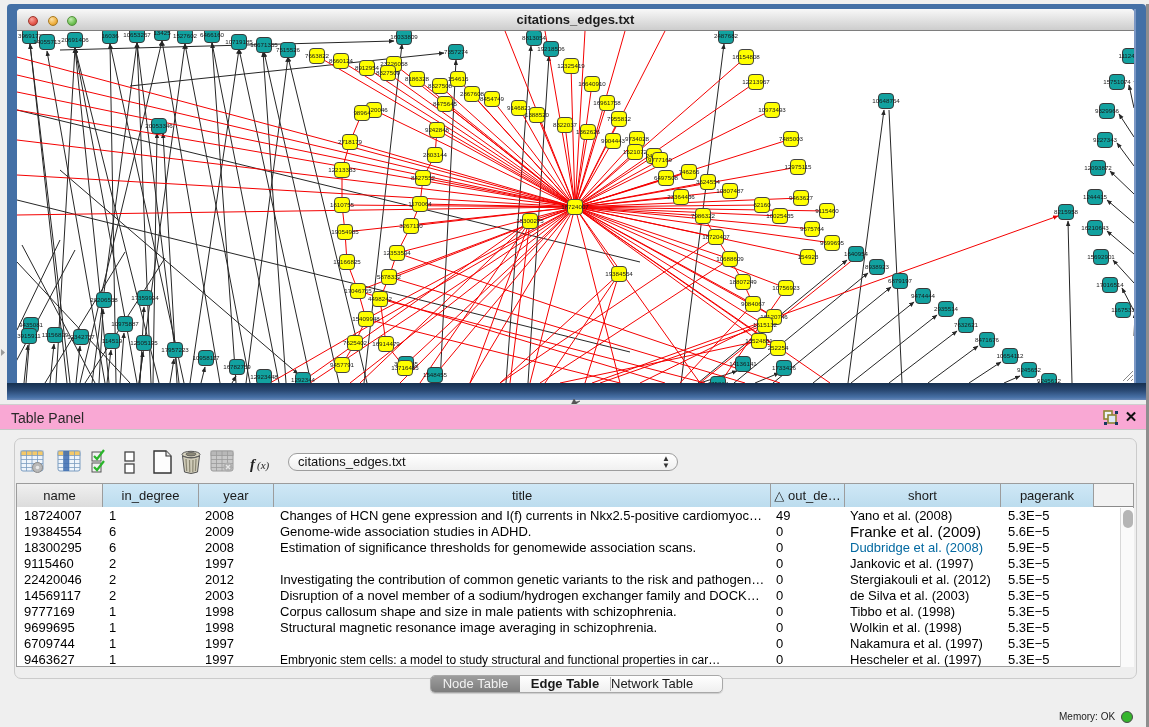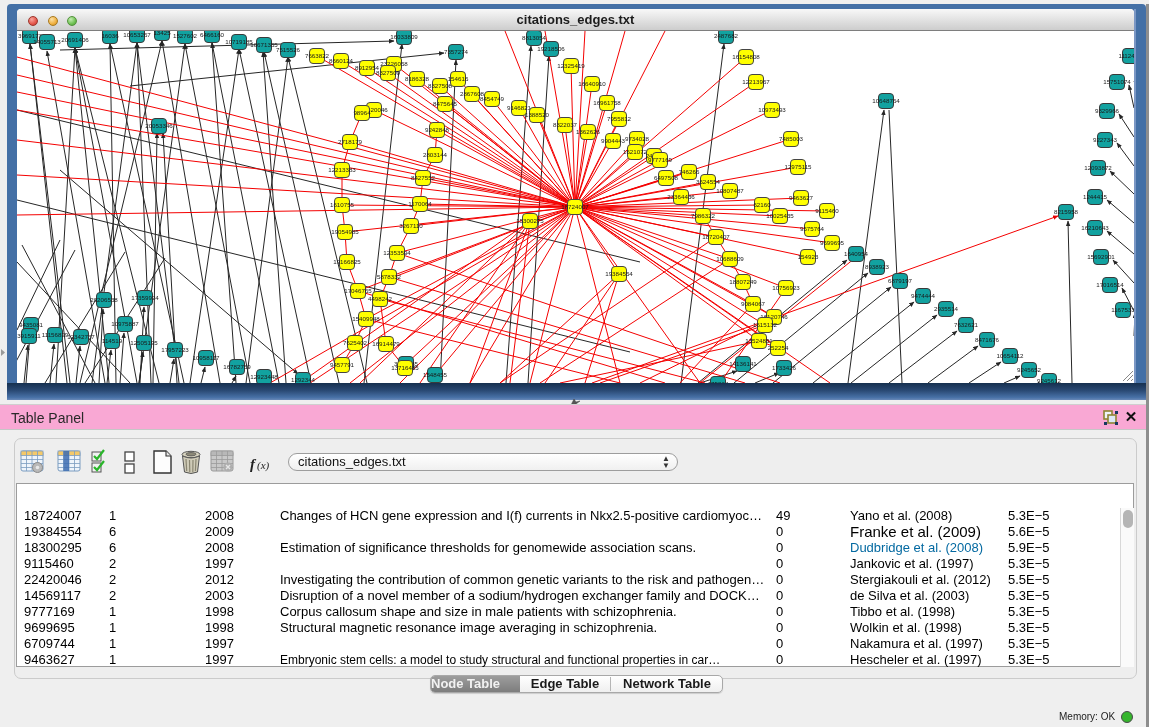--- a/index.html
+++ b/index.html
@@ -601,34 +601,44 @@
       <text x="250" y="22" font-size="15" font-style="italic" font-weight="bold" fill="#222" font-family="Liberation Serif,serif">f</text>
       <text x="257" y="22" font-size="11" font-style="italic" fill="#222" font-family="Liberation Serif,serif">(x)</text>
     </svg>
   </div>
 <div class="abs" style="left:288px;top:453px;width:390px;height:18px;border:1px solid #9d9d9d;border-radius:9px;background:linear-gradient(#ffffff,#f0f0f0)">
   <div class="abs" style="left:9px;top:0;height:16px;line-height:16px;font-size:13px;color:#111">citations_edges.txt</div>
   <div class="abs" style="right:6px;top:1px;width:10px;height:14px;font-size:8px;color:#333;line-height:7px;text-align:center">▲<br>▼</div>
 </div>
 
 <div class="abs" style="left:16px;top:483px;width:1118px;height:184px;background:#fff;border:1px solid #9c9c9c">
+  <div class="abs" style="left:0;top:0;width:1116px;height:23px;border-bottom:1px solid #8a8a8a;background:#f2f2f2">
+      <div style="position:absolute;left:0px;top:0;width:86px;height:23px;background:linear-gradient(#f0f0f0,#dcdcdc);border-right:1px solid #9c9c9c;text-align:center;line-height:23px;font-size:13px;color:#1a1a1a;overflow:hidden;white-space:nowrap">name</div>
+      <div style="position:absolute;left:86px;top:0;width:96px;height:23px;background:linear-gradient(#cfe8f6,#bcdcee);border-right:1px solid #9c9c9c;text-align:center;line-height:23px;font-size:13px;color:#1a1a1a;overflow:hidden;white-space:nowrap">in_degree</div>
+      <div style="position:absolute;left:182px;top:0;width:75px;height:23px;background:linear-gradient(#cfe8f6,#bcdcee);border-right:1px solid #9c9c9c;text-align:center;line-height:23px;font-size:13px;color:#1a1a1a;overflow:hidden;white-space:nowrap">year</div>
+      <div style="position:absolute;left:257px;top:0;width:497px;height:23px;background:linear-gradient(#cfe8f6,#bcdcee);border-right:1px solid #9c9c9c;text-align:center;line-height:23px;font-size:13px;color:#1a1a1a;overflow:hidden;white-space:nowrap">title</div>
+      <div style="position:absolute;left:754px;top:0;width:74px;height:23px;background:linear-gradient(#cfe8f6,#bcdcee);border-right:1px solid #9c9c9c;text-align:center;line-height:23px;font-size:13px;color:#1a1a1a;overflow:hidden;white-space:nowrap">△ out_de…</div>
+      <div style="position:absolute;left:828px;top:0;width:156px;height:23px;background:linear-gradient(#cfe8f6,#bcdcee);border-right:1px solid #9c9c9c;text-align:center;line-height:23px;font-size:13px;color:#1a1a1a;overflow:hidden;white-space:nowrap">short</div>
+      <div style="position:absolute;left:984px;top:0;width:93px;height:23px;background:linear-gradient(#cfe8f6,#bcdcee);border-right:1px solid #9c9c9c;text-align:center;line-height:23px;font-size:13px;color:#1a1a1a;overflow:hidden;white-space:nowrap">pagerank</div>
+    </div>
   <div class="abs" style="left:0;top:24px;width:1103px;height:159px;overflow:hidden">
       <div style="position:absolute;left:0;top:0px;width:1103px;height:16px">
         <div style="position:absolute;left:7px;top:0;width:79px;height:16px;line-height:16px;font-size:13px;color:#000;overflow:hidden;white-space:nowrap">18724007</div>
         <div style="position:absolute;left:92px;top:0;width:90px;height:16px;line-height:16px;font-size:13px;color:#000;overflow:hidden;white-space:nowrap">1</div>
         <div style="position:absolute;left:188px;top:0;width:69px;height:16px;line-height:16px;font-size:13px;color:#000;overflow:hidden;white-space:nowrap">2008</div>
         <div style="position:absolute;left:263px;top:0;width:491px;height:16px;line-height:16px;font-size:13px;color:#000;overflow:hidden;white-space:nowrap">Changes of HCN gene expression and I(f) currents in Nkx2.5‑positive cardiomyoc…</div>
         <div style="position:absolute;left:759px;top:0;width:69px;height:16px;line-height:16px;font-size:13px;color:#000;overflow:hidden;white-space:nowrap">49</div>
         <div style="position:absolute;left:833px;top:0;width:151px;height:16px;line-height:16px;font-size:13px;color:#000;overflow:hidden;white-space:nowrap">Yano et al. (2008)</div>
         <div style="position:absolute;left:991px;top:0;width:86px;height:16px;line-height:16px;font-size:13px;color:#000;overflow:hidden;white-space:nowrap">5.3E−5</div>
       </div>
       <div style="position:absolute;left:0;top:16px;width:1103px;height:16px">
         <div style="position:absolute;left:7px;top:0;width:79px;height:16px;line-height:16px;font-size:13px;color:#000;overflow:hidden;white-space:nowrap">19384554</div>
         <div style="position:absolute;left:92px;top:0;width:90px;height:16px;line-height:16px;font-size:13px;color:#000;overflow:hidden;white-space:nowrap">6</div>
         <div style="position:absolute;left:188px;top:0;width:69px;height:16px;line-height:16px;font-size:13px;color:#000;overflow:hidden;white-space:nowrap">2009</div>
+        <div style="position:absolute;left:263px;top:0;width:491px;height:16px;line-height:16px;font-size:13px;color:#000;overflow:hidden;white-space:nowrap">Genome‑wide association studies in ADHD.</div>
         <div style="position:absolute;left:759px;top:0;width:69px;height:16px;line-height:16px;font-size:13px;color:#000;overflow:hidden;white-space:nowrap">0</div>
         <div style="position:absolute;left:833px;top:0;width:151px;height:16px;line-height:16px;font-size:15px;color:#000;overflow:hidden;white-space:nowrap">Franke et al. (2009)</div>
         <div style="position:absolute;left:991px;top:0;width:86px;height:16px;line-height:16px;font-size:13px;color:#000;overflow:hidden;white-space:nowrap">5.6E−5</div>
       </div>
       <div style="position:absolute;left:0;top:32px;width:1103px;height:16px">
         <div style="position:absolute;left:7px;top:0;width:79px;height:16px;line-height:16px;font-size:13px;color:#000;overflow:hidden;white-space:nowrap">18300295</div>
         <div style="position:absolute;left:92px;top:0;width:90px;height:16px;line-height:16px;font-size:13px;color:#000;overflow:hidden;white-space:nowrap">6</div>
         <div style="position:absolute;left:188px;top:0;width:69px;height:16px;line-height:16px;font-size:13px;color:#000;overflow:hidden;white-space:nowrap">2008</div>
         <div style="position:absolute;left:263px;top:0;width:491px;height:16px;line-height:16px;font-size:13px;color:#000;overflow:hidden;white-space:nowrap">Estimation of significance thresholds for genomewide association scans.</div>
         <div style="position:absolute;left:759px;top:0;width:69px;height:16px;line-height:16px;font-size:13px;color:#000;overflow:hidden;white-space:nowrap">0</div>
@@ -696,24 +706,24 @@
         <div style="position:absolute;left:833px;top:0;width:151px;height:16px;line-height:16px;font-size:13px;color:#000;overflow:hidden;white-space:nowrap">Hescheler et al. (1997)</div>
         <div style="position:absolute;left:991px;top:0;width:86px;height:16px;line-height:16px;font-size:13px;color:#000;overflow:hidden;white-space:nowrap">5.3E−5</div>
       </div>
     </div>
   <div class="abs" style="left:1103px;top:24px;width:14px;height:159px;background:#fafafa;border-left:1px solid #d8d8d8">
     <div class="abs" style="left:1.5px;top:2px;width:10px;height:18px;border-radius:5px;background:#b5b5b5"></div>
   </div>
 </div>
 
 <div class="abs" style="left:430px;top:675px;width:293px;height:18px;border:1px solid #a8a8a8;border-radius:5px;background:linear-gradient(#ffffff,#efefef);box-shadow:0 1px 1px rgba(0,0,0,0.15)">
-  <div class="abs" style="left:0;top:0;width:89px;height:16px;background:linear-gradient(#9d9d9d,#7d7d7d);border-radius:4px 0 0 4px;color:#f2f2f2;text-align:left;line-height:16px;font-size:13px;font-weight:bold">Node Table</div>
+  <div class="abs" style="left:0;top:0;width:89px;height:16px;background:linear-gradient(#9d9d9d,#7d7d7d);border-radius:4px 0 0 4px;color:#f2f2f2;text-align:center;line-height:16px;font-size:13px;font-weight:normal">Node Table</div>
   <div class="abs" style="left:89px;top:0;width:90px;height:16px;color:#1a1a1a;text-align:center;line-height:16px;font-size:13px;font-weight:bold">Edge Table</div>
   <div class="abs" style="left:179px;top:1px;width:1px;height:14px;background:#b5b5b5"></div>
-  <div class="abs" style="left:180px;top:0;width:112px;height:16px;color:#1a1a1a;text-align:center;line-height:16px;font-size:13px;font-weight:bold">Network Table</div>
+  <div class="abs" style="left:180px;top:0;width:112px;height:16px;color:#1a1a1a;text-align:left;line-height:16px;font-size:13px;font-weight:normal">Network Table</div>
 </div>
 
 <div class="abs" style="left:1059px;top:711px;height:12px;line-height:12px;font-size:10px;color:#222">Memory: OK</div>
 <div class="abs" style="left:1121px;top:711px;width:12px;height:12px;border-radius:50%;background:#35b52d;border:1px solid #4a4a4a"></div>
 
 <svg class="abs" style="left:1122px;top:370px" width="12" height="12">
     <path d="M11 1 L1 11 M11 5 L5 11 M11 9 L9 11" stroke="#888" stroke-width="1"></path>
   </svg>
 
 </body></html>

